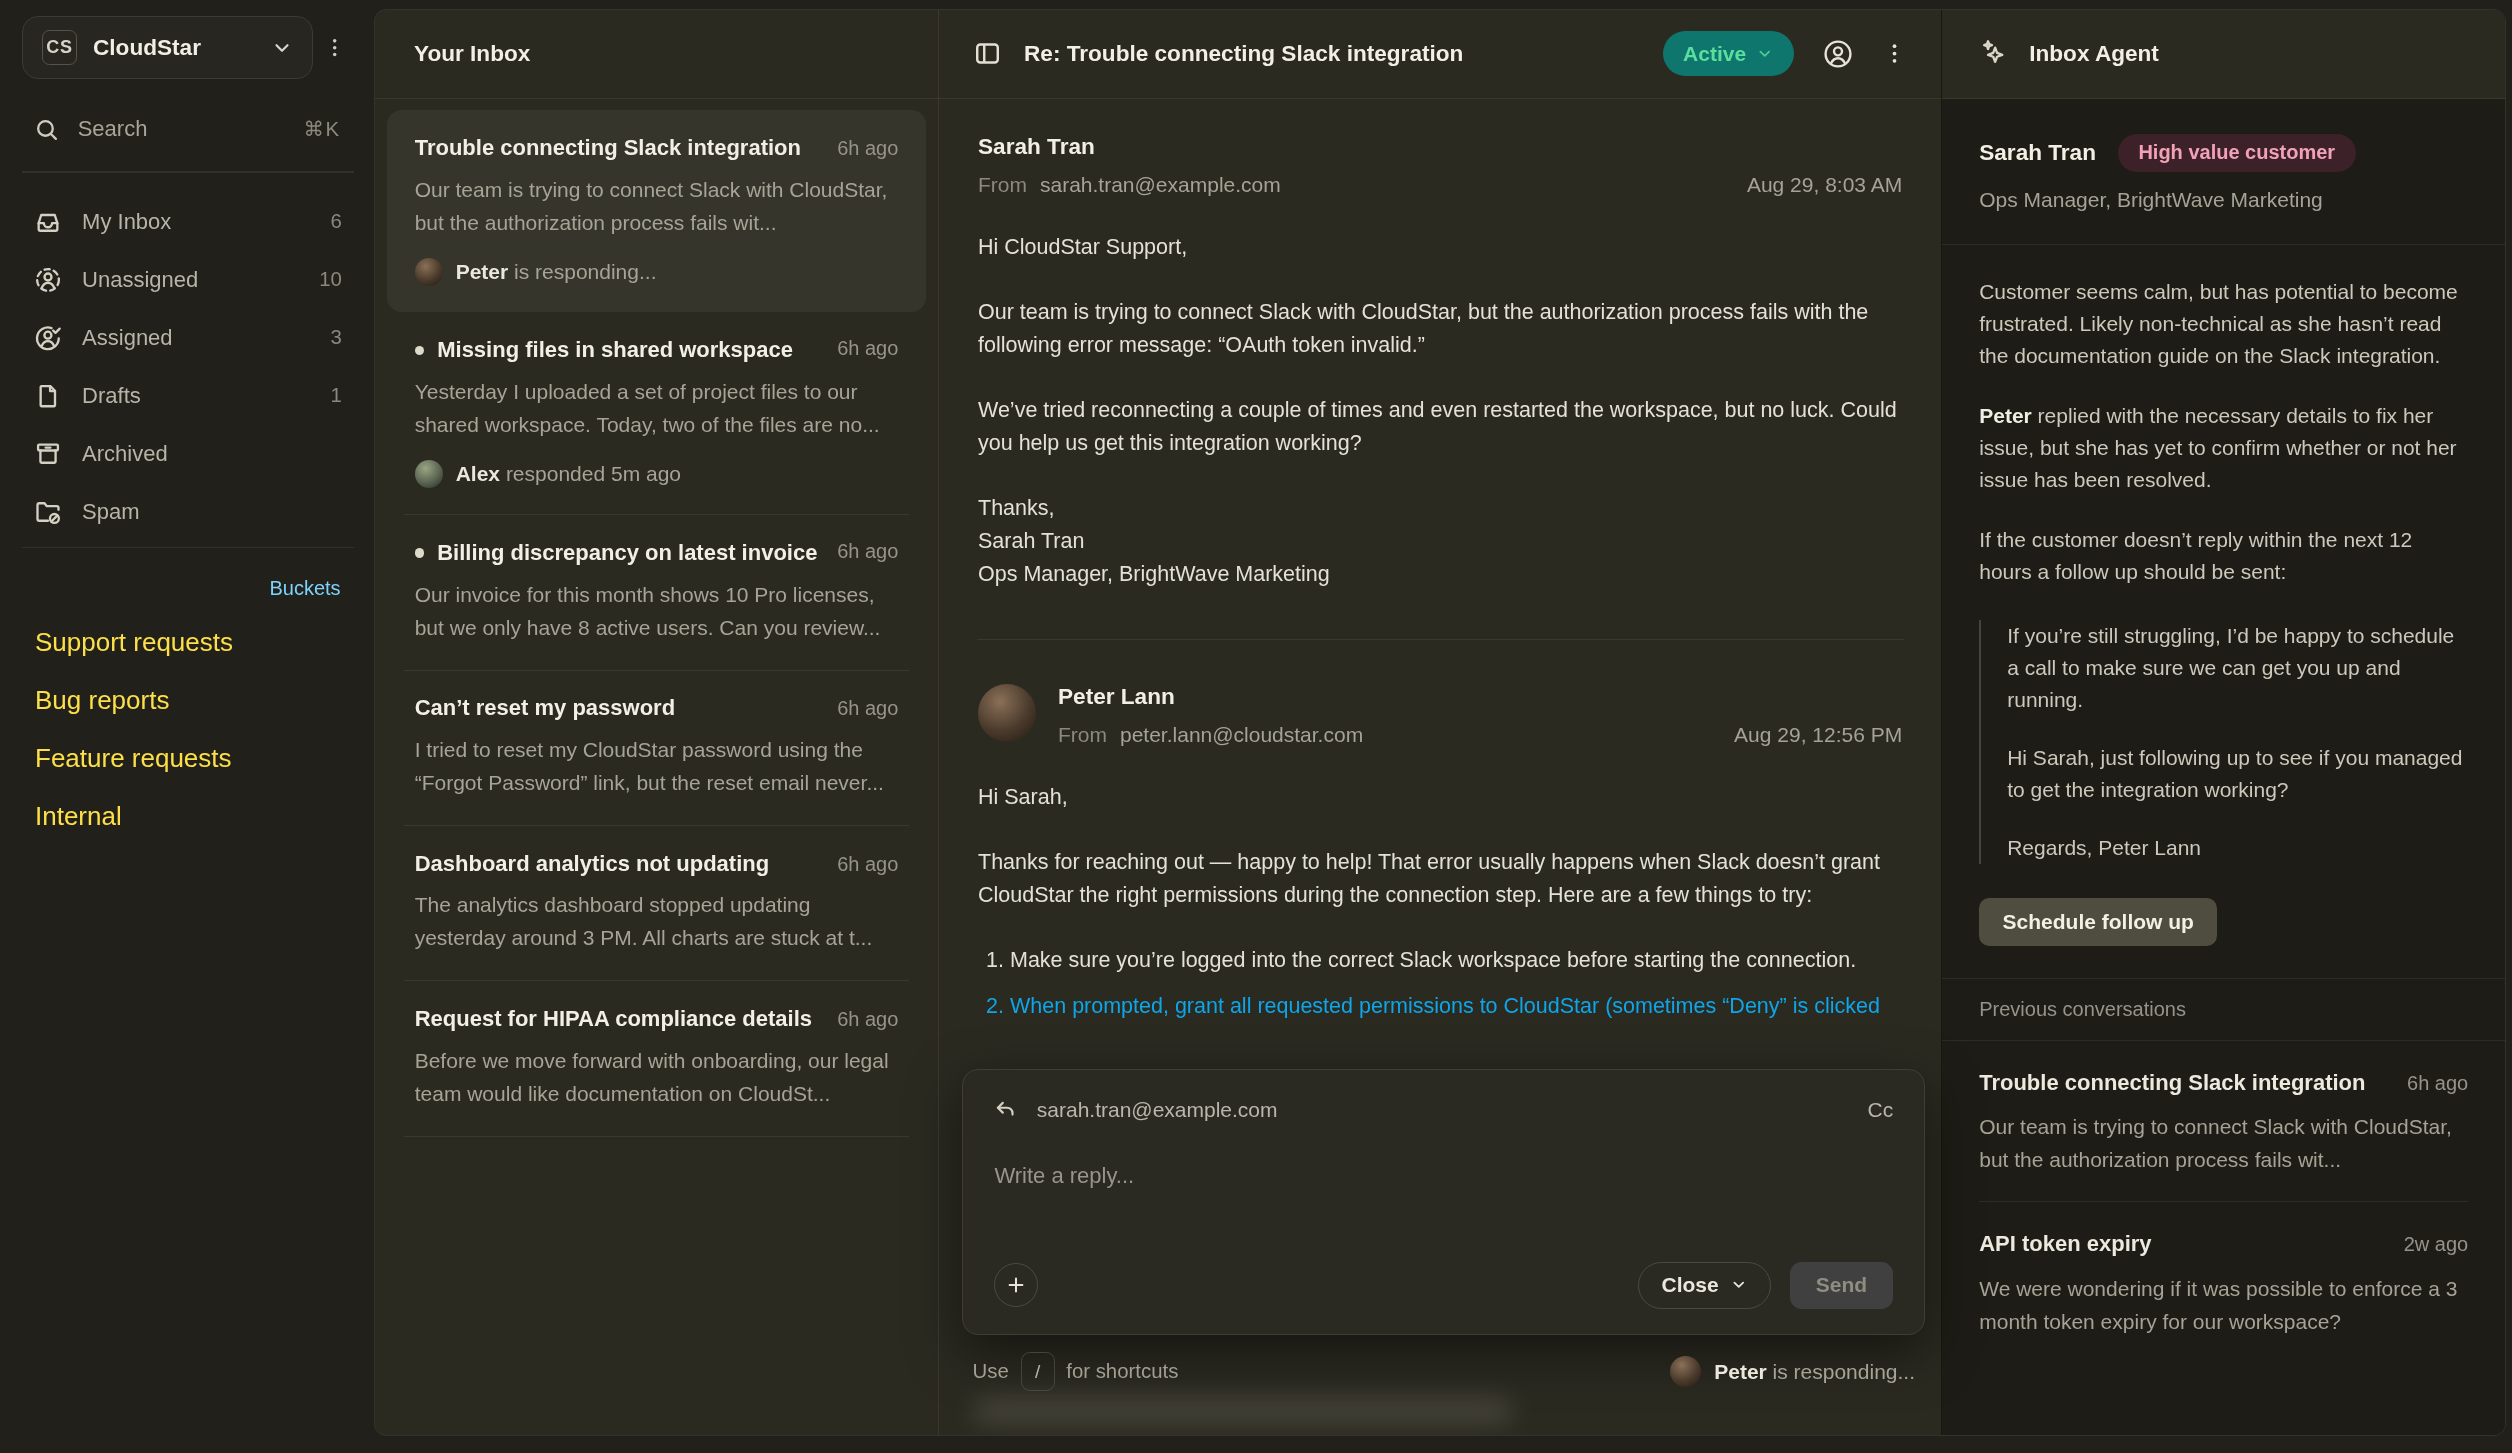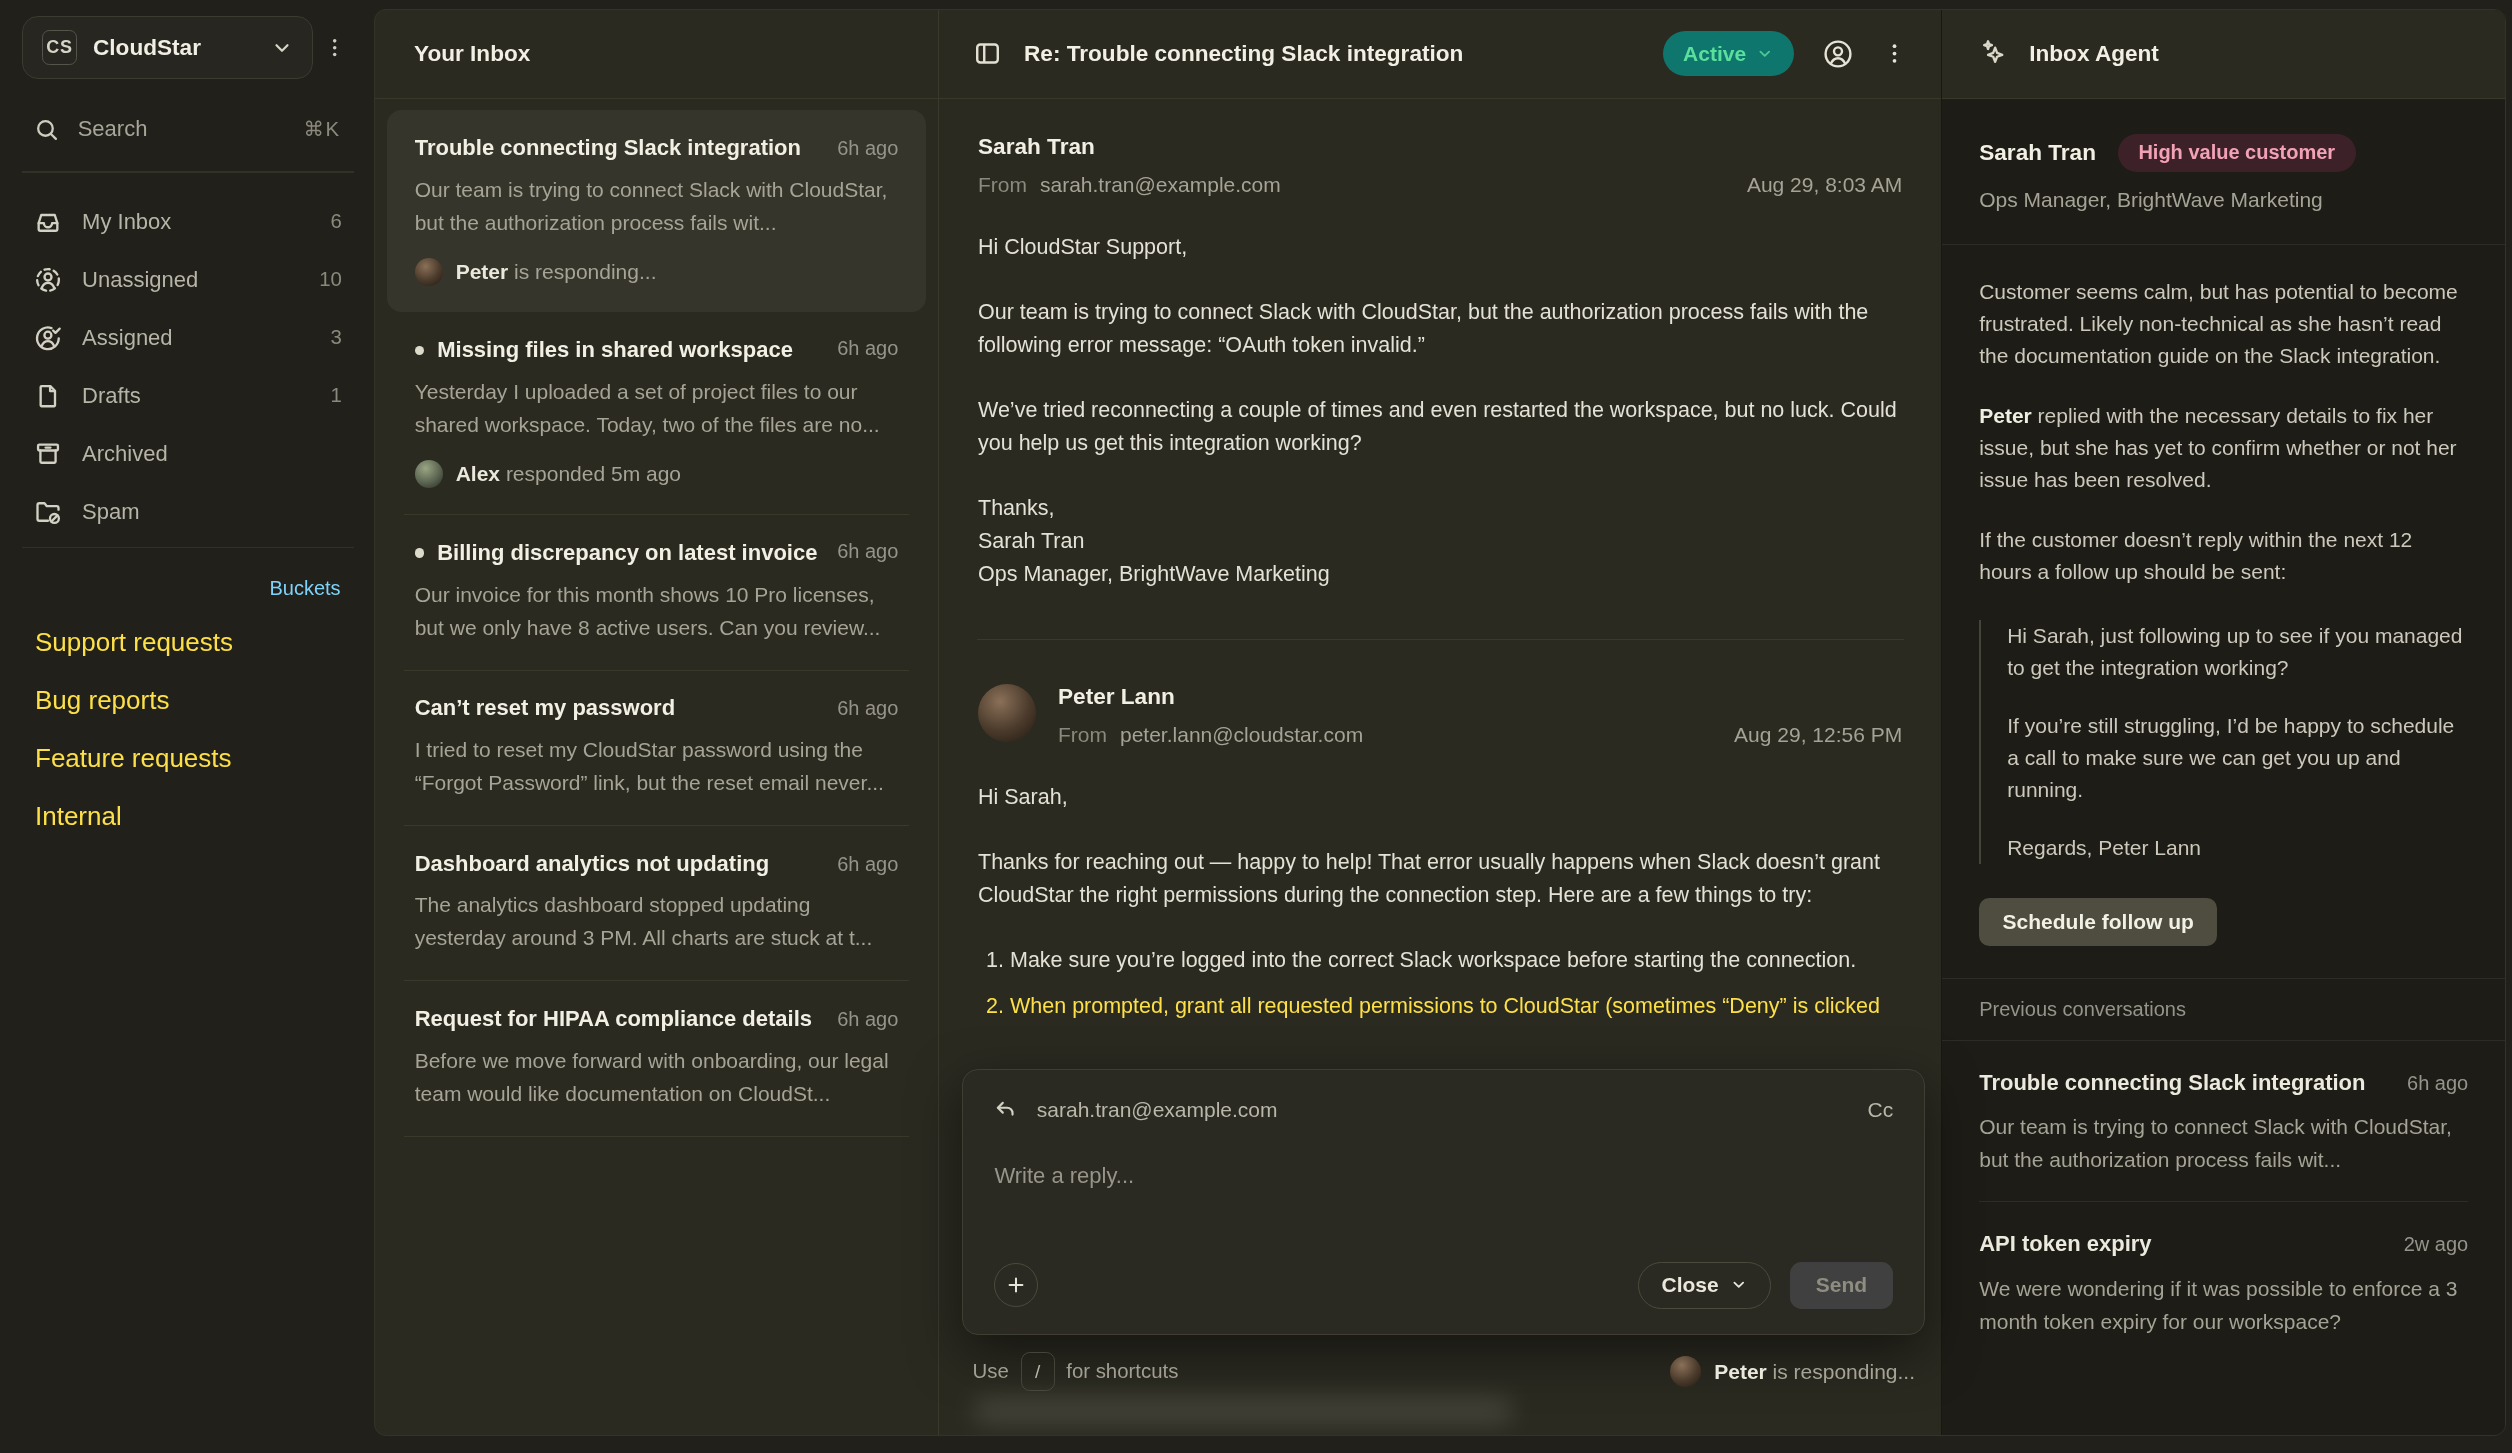--- a/index.html
+++ b/index.html
@@ -94,21 +94,21 @@
   .msg-head { display:flex; align-items:flex-start; }
   .msg-head .mh-text { min-width:0; }
   .mh-name { font-size:22.6px; font-weight:700; color:#f2f0e4; }
   .mh-from { margin-top:13px; font-size:21px; color:#8b897c; display:flex; gap:13px; }
   .mh-from .mh-email { color:#a5a396; }
   .mh-time { margin-left:auto; font-size:21px; color:#a5a396; align-self:flex-end; }
   .msg-body { margin-top:34px; }
   .msg-body p { font-size:21.5px; line-height:33px; color:#e4e2d6; margin-bottom:32px; white-space:pre-line; }
   .msg-body ol { margin:0 0 0 32px; }
   .msg-body li { font-size:21.5px; line-height:33px; color:#e4e2d6; margin-bottom:13px; }
-  .msg-body li.fading { color:#fde047; }
+  .msg-body li.fading { color:#0ea5e9; }
   .thread-divider { height:0.7px; background:#3b392c; margin:48px -1.5px 45px; }
   .msg-head.with-avatar { gap:22px; }
   .msg-head .avatar { width:58px; height:58px; }
 
   .fade-overlay {
     position:absolute; left:0; right:0; bottom:0; height:380px; pointer-events:none;
     background:linear-gradient(to bottom, rgba(43,42,33,0) 0%, rgba(43,42,33,.92) 45%, #2b2a21 70%);
   }
 
   .composer-area { position:absolute; left:23.4px; right:16px; bottom:7.3px; }
@@ -514,22 +514,22 @@
         </div>
         <div class="cust-role">Ops Manager, BrightWave Marketing</div>
       </div>
       <div class="agent-divider"></div>
 
       <div class="agent-summary">
         <p>Customer seems calm, but has potential to become frustrated. Likely non-technical as she hasn’t read the documentation guide on the Slack integration.</p>
         <p><b>Peter</b><span> replied with the necessary details to fix her issue, but she has yet to confirm whether or not her issue has been resolved.</span></p>
         <p>If the customer doesn’t reply within the next 12 hours a follow up should be sent:</p>
         <div class="agent-quote">
+          <p>If you’re still struggling, I’d be happy to schedule a call to make sure we can get you up and running.</p>
           <p>Hi Sarah, just following up to see if you managed to get the integration working?</p>
-          <p>If you’re still struggling, I’d be happy to schedule a call to make sure we can get you up and running.</p>
           <p>Regards, Peter Lann</p>
         </div>
       </div>
 
       <button class="schedule-btn">Schedule follow up</button>
 
       <div class="prev-label">Previous conversations</div>
 
       <div class="prev-item">
         <div class="prev-top">

